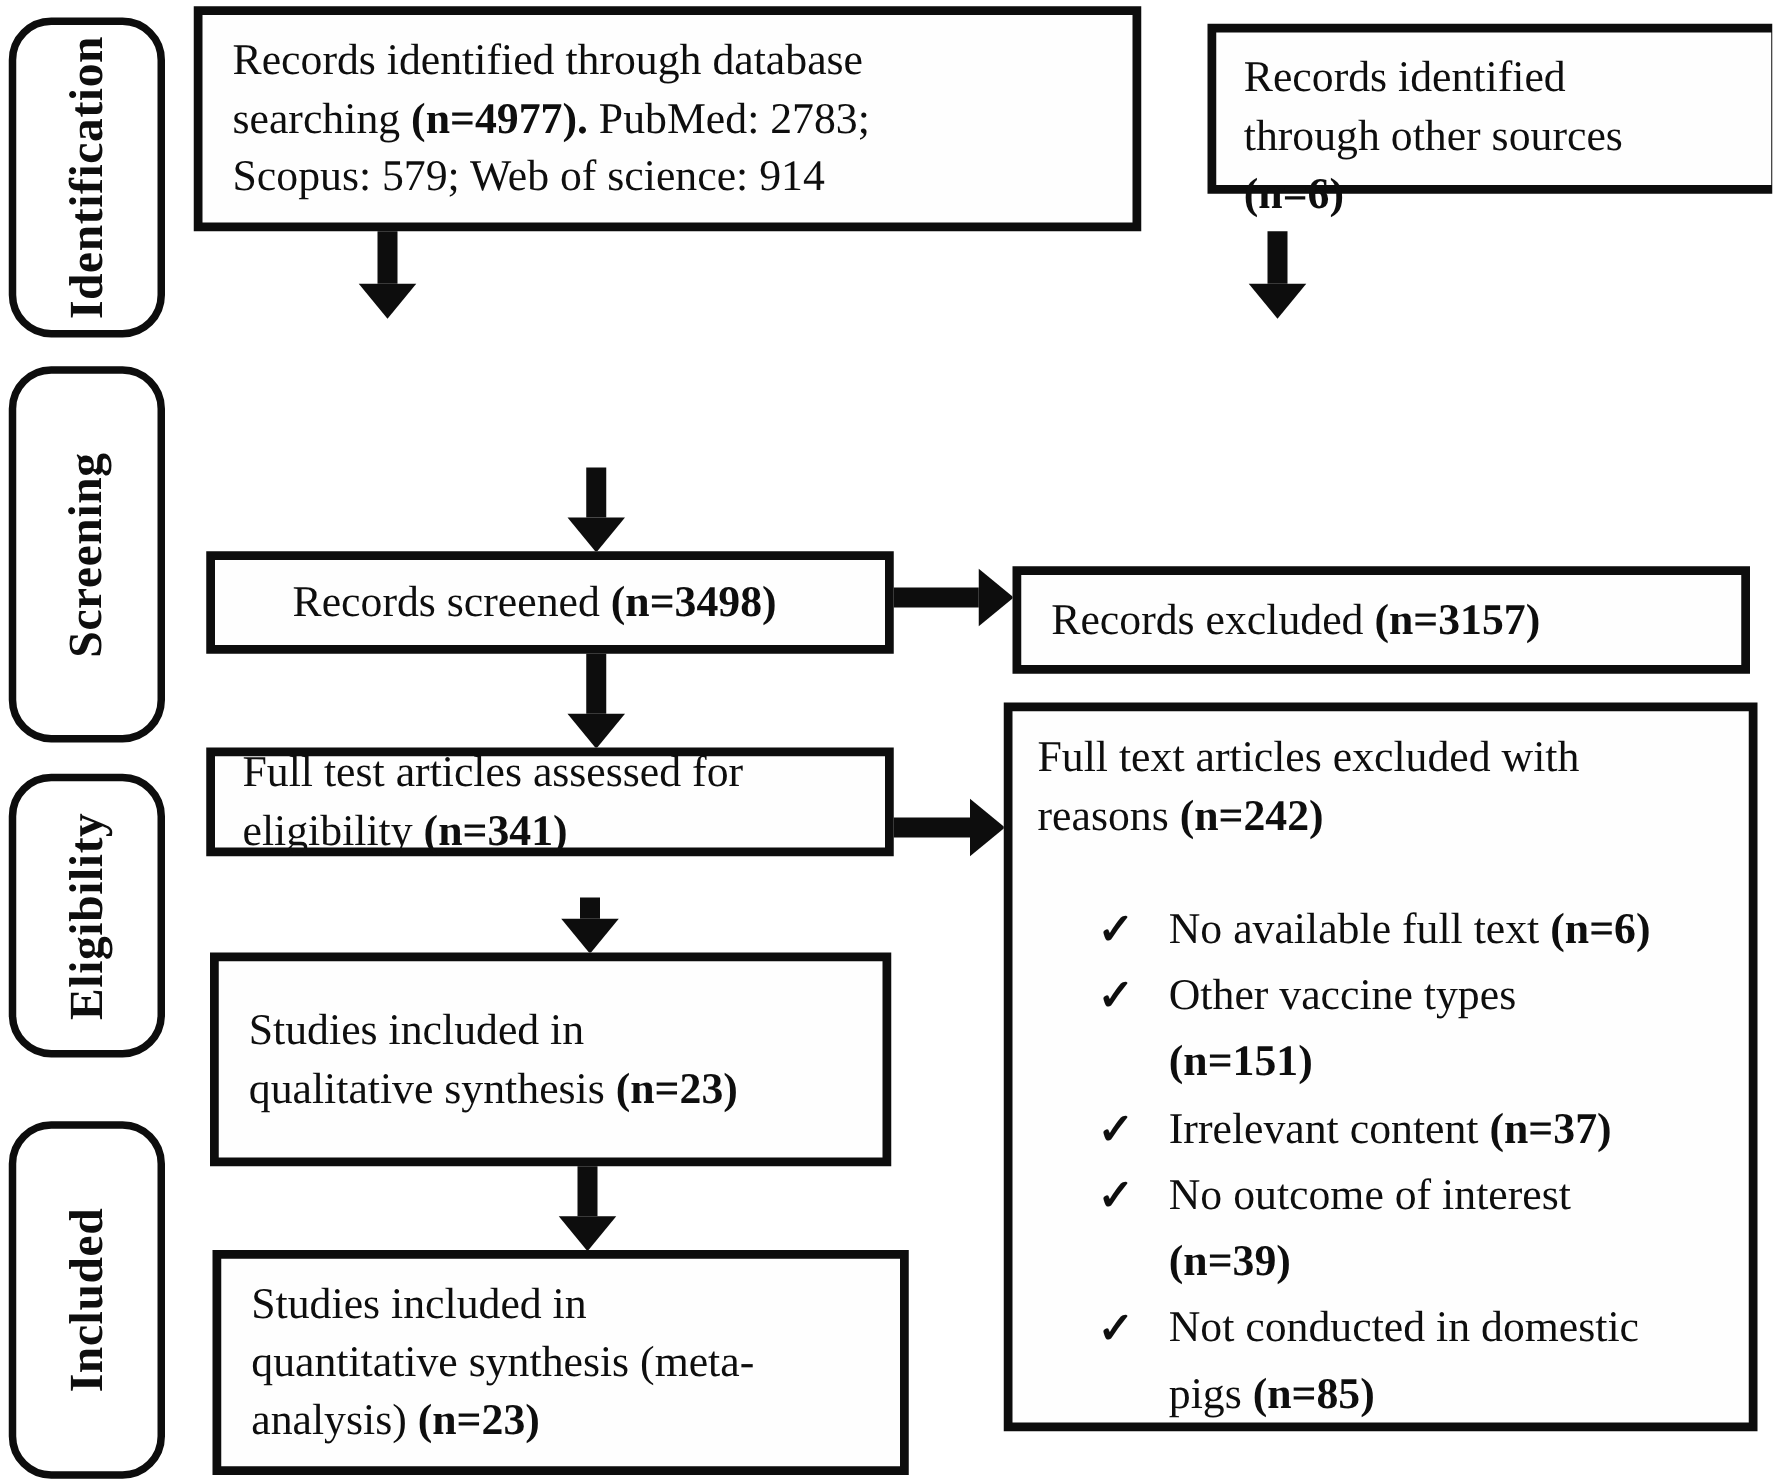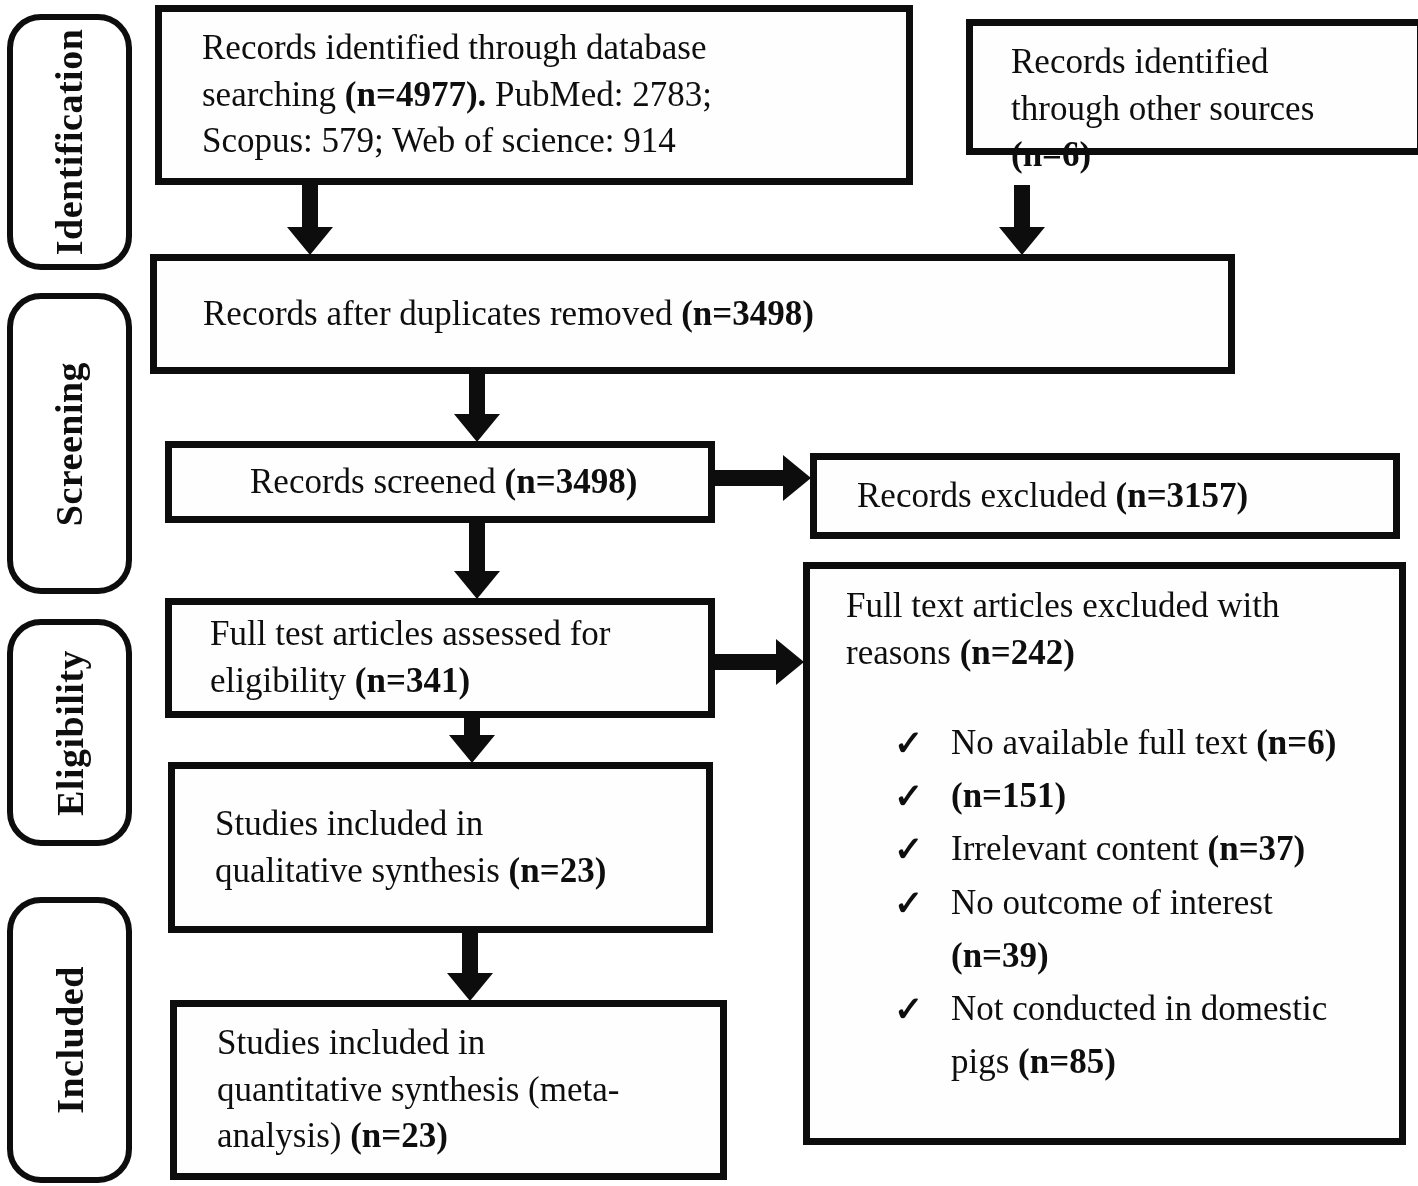--- a/index.html
+++ b/index.html
@@ -17,21 +17,21 @@
     box-sizing:border-box;
   }
   .stage-label {
     transform:rotate(-90deg); white-space:nowrap;
     font-size:38px; font-weight:700; letter-spacing:.5px;
   }
   
   .box {
     position:absolute; border:7px solid #0d0d0d; background:#fefefe;
     box-sizing:border-box; display:flex; align-items:center;
-    font-size:35px; line-height:1.33;padding-left:16px;
+    font-size:35px; line-height:1.33;
   }
   .box.top { align-items:flex-start; }
   .txt { white-space:pre-line; }
   .b { font-weight:700; }
   
   .reasons { display:block; padding:14px 8px 0 20px; }
   .check-list { margin-top:40px; padding-left:48px; }
   .check-item {
     position:relative; padding-left:57px; white-space:pre-line;
     line-height:1.52;
@@ -92,23 +92,20 @@
 
   <div class="arr-v" style="left:287px;top:185px;height:70px;">
     <div class="shaft"></div>
       <div class="head"></div>
   </div>
   <div class="arr-v" style="left:999px;top:185px;height:70px;">
     <div class="shaft"></div>
       <div class="head"></div>
   </div>
 
-  <div class="box" style="left:150px;top:254px;width:1085px;height:120px;">
-    <div class="txt" style="padding-left:30px;"><span>Records after duplicates removed </span><span class="b">(n=3498)</span></div>
-  </div>
 
   <div class="arr-v" style="left:454px;top:374px;height:68px;">
     <div class="shaft"></div>
       <div class="head"></div>
   </div>
 
   <div class="box" style="left:165px;top:441px;width:550px;height:82px;">
     <div class="txt" style="padding-left:22px;margin-left:40px;"><span>Records screened </span><span class="b">(n=3498)</span></div>
   </div>
   <div class="arr-h" style="left:715px;top:455px;width:96px;">
@@ -117,36 +114,37 @@
   </div>
   <div class="box" style="left:810px;top:453px;width:590px;height:86px;">
     <div class="txt" style="padding-left:24px;"><span>Records excluded </span><span class="b">(n=3157)</span></div>
   </div>
 
   <div class="arr-v" style="left:454px;top:523px;height:76px;">
     <div class="shaft"></div>
       <div class="head"></div>
   </div>
 
-  <div class="box" style="left:165px;top:598px;width:550px;height:120px;">
+  <div class="box" style="left:165px;top:598px;width:550px;height:87px;">
     <div class="txt" style="padding-left:22px;"><span>Full test articles assessed for
 eligibility </span><span class="b">(n=341)</span></div>
   </div>
   <div class="arr-h" style="left:715px;top:639px;width:89px;">
     <div class="shaft"></div>
       <div class="head"></div>
   </div>
 
   <div class="box top" style="left:803px;top:562px;width:603px;height:583px;">
     <div class="reasons">
       <div class="txt"><span>Full text articles excluded with
 reasons </span><span class="b">(n=242)</span></div>
       <div class="check-list">
         <div class="check-item"><span class="check">✓</span><span>No available full text </span><span class="b">(n=6)</span></div>
-        <div class="check-item"><span class="check">✓</span><span class="b">(n=151)</span></div>
+        <div class="check-item"><span class="check">✓</span><span>Other vaccine types
+</span><span class="b">(n=151)</span></div>
         <div class="check-item"><span class="check">✓</span><span>Irrelevant content </span><span class="b">(n=37)</span></div>
         <div class="check-item"><span class="check">✓</span><span>No outcome of interest
 </span><span class="b">(n=39)</span></div>
         <div class="check-item"><span class="check">✓</span><span>Not conducted in domestic
 pigs </span><span class="b">(n=85)</span></div>
       </div>
     </div>
   </div>
 
   <div class="arr-v" style="left:449px;top:718px;height:45px;">

